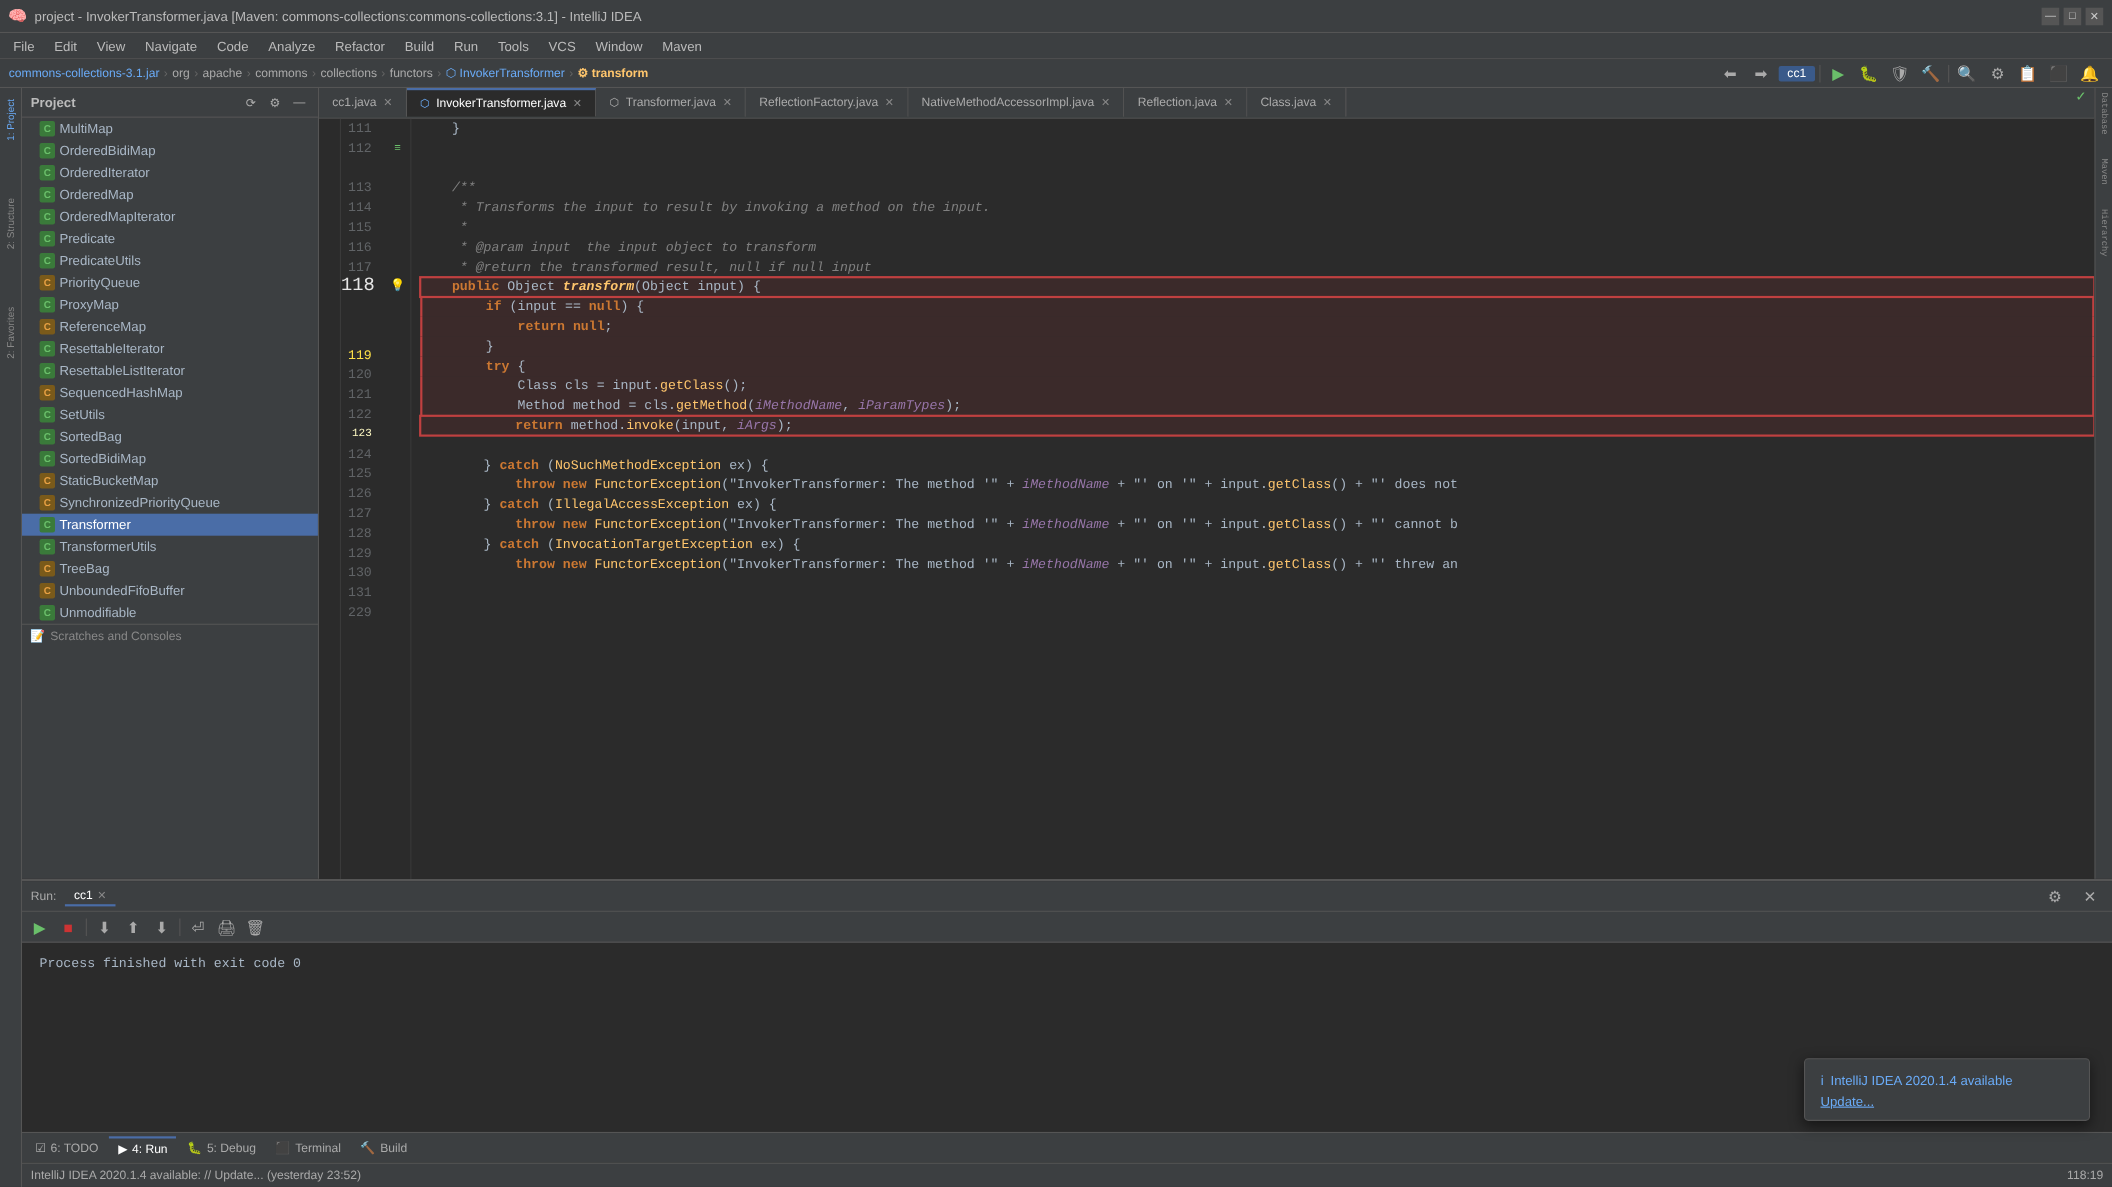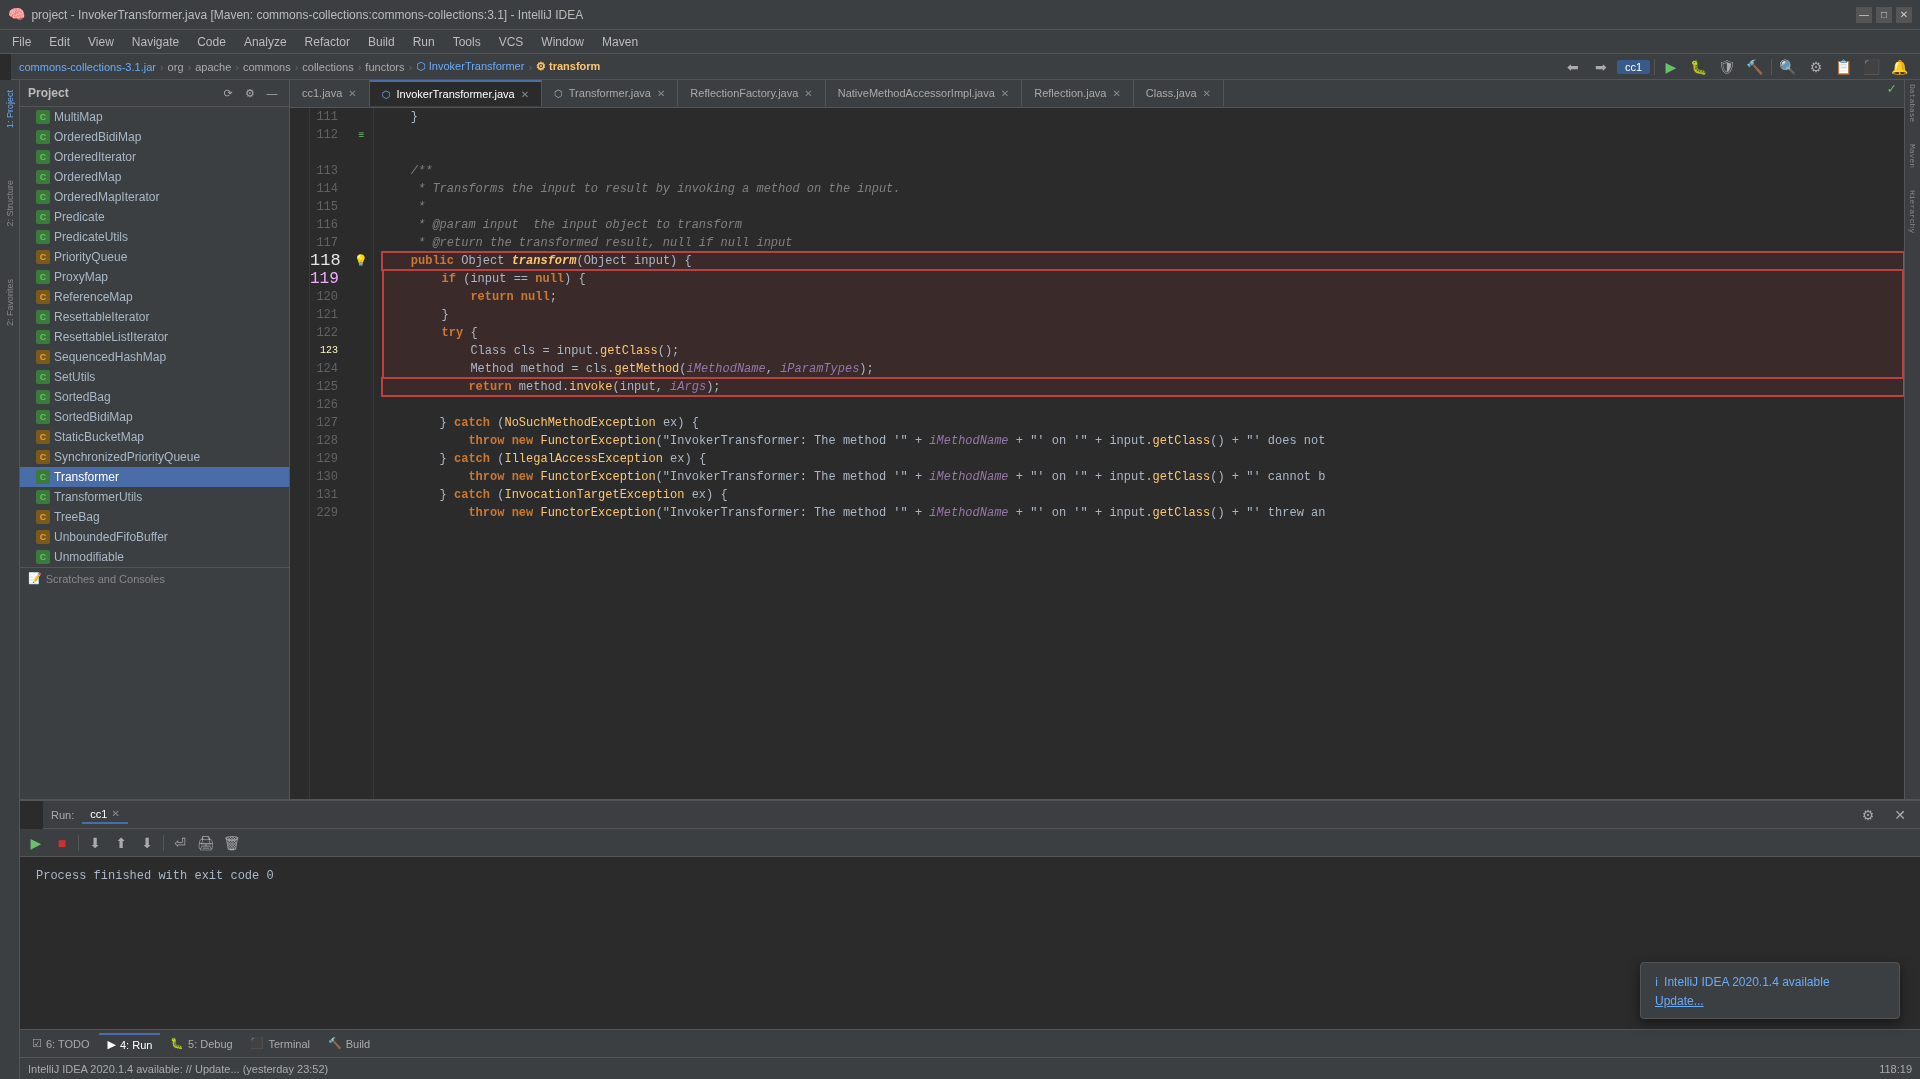--- a/index.html
+++ b/index.html
@@ -70,21 +70,20 @@
       height: 26px;
       background: #3c3f41;
       display: flex;
       align-items: center;
       padding: 0 8px;
       border-bottom: 1px solid #555;
       font-family: Arial, sans-serif;
       font-size: 11px;
       color: #aaa;
       gap: 2px;
-      margin-left: 11px;
     }
     .breadcrumb-sep { color: #666; margin: 0 2px; }
     .toolbar-btn {
       width: 24px; height: 24px;
       background: transparent;
       border: none;
       color: #aaa;
       cursor: pointer;
       display: flex; align-items: center; justify-content: center;
       font-size: 14px;
@@ -564,21 +563,21 @@
           <div id="line-numbers-col" style="width:40px; background:#2b2b2b; color:#606366; text-align:right; padding-right:8px; font-size:12px; line-height:18px; user-select:none; flex-shrink:0; padding-top:0;">
           <div style="height: 18px; line-height: 18px; color: rgb(96, 99, 102); font-size: 12px; padding-right: 4px;">111</div>
               <div style="height: 18px; line-height: 18px; color: rgb(96, 99, 102); font-size: 12px; padding-right: 4px;">112</div>
               <div style="height: 18px; line-height: 18px; color: rgb(96, 99, 102); font-size: 12px; padding-right: 4px;"></div>
               <div style="height: 18px; line-height: 18px; color: rgb(96, 99, 102); font-size: 12px; padding-right: 4px;">113</div>
               <div style="height: 18px; line-height: 18px; color: rgb(96, 99, 102); font-size: 12px; padding-right: 4px;">114</div>
               <div style="height: 18px; line-height: 18px; color: rgb(96, 99, 102); font-size: 12px; padding-right: 4px;">115</div>
               <div style="height: 18px; line-height: 18px; color: rgb(96, 99, 102); font-size: 12px; padding-right: 4px;">116</div>
               <div style="height: 18px; line-height: 18px; color: rgb(96, 99, 102); font-size: 12px; padding-right: 4px;">117</div>
               <div style="height: 18px; line-height: 18px; color: #e5e5e5; font-size: 17px; padding-right: 4px;">118</div>
-              <div style="height: 18px; line-height: 18px; color: #f0abfc; font-size: 16px; padding-right: 4px;">119</div>
+              <div style="height: 18px; line-height: 18px; color: #fde047; font-size: 12px; padding-right: 4px; margin-top: 44px;">119</div>
               <div style="height: 18px; line-height: 18px; color: rgb(96, 99, 102); font-size: 12px; padding-right: 4px;">120</div>
               <div style="height: 18px; line-height: 18px; color: rgb(96, 99, 102); font-size: 12px; padding-right: 4px;">121</div>
               <div style="height: 18px; line-height: 18px; color: rgb(96, 99, 102); font-size: 12px; padding-right: 4px;">122</div>
               <div style="height: 18px; line-height: 18px; color: #fef9c3; font-size: 10px; padding-right: 4px;">123</div>
               <div style="height: 18px; line-height: 18px; color: rgb(96, 99, 102); font-size: 12px; padding-right: 4px;">124</div>
               <div style="height: 18px; line-height: 18px; color: rgb(96, 99, 102); font-size: 12px; padding-right: 4px;">125</div>
               <div style="height: 18px; line-height: 18px; color: rgb(96, 99, 102); font-size: 12px; padding-right: 4px;">126</div>
               <div style="height: 18px; line-height: 18px; color: rgb(96, 99, 102); font-size: 12px; padding-right: 4px;">127</div>
               <div style="height: 18px; line-height: 18px; color: rgb(96, 99, 102); font-size: 12px; padding-right: 4px;">128</div>
               <div style="height: 18px; line-height: 18px; color: rgb(96, 99, 102); font-size: 12px; padding-right: 4px;">129</div>
@@ -642,21 +641,21 @@
       </div>
 
       <div id="right-sidebar" style="width:16px; background:#3c3f41; border-left:1px solid #555; display:flex; flex-direction:column; align-items:center; padding:4px 0; gap:2px;">
         <span style="font-size:8px; color:#888; writing-mode:vertical-rl;">Database</span>
         <span style="font-size:8px; color:#888; writing-mode:vertical-rl; margin-top:20px;">Maven</span>
         <span style="font-size:8px; color:#888; writing-mode:vertical-rl; margin-top:20px;">Hierarchy</span>
       </div>
     </div>
 
     <div id="run-panel" style="height:230px; background:#2b2b2b; border-top:2px solid #555; display:flex; flex-direction:column;">
-      <div id="run-panel-header" style="display:flex; align-items:center; height:28px; background:#3c3f41; border-bottom:1px solid #555; padding:0 8px; gap:8px; font-family:Arial; font-size:11px;margin-left:23px;">
+      <div id="run-panel-header" style="display:flex; align-items:center; height:28px; background:#3c3f41; border-bottom:1px solid #555; padding:0 8px; gap:8px; font-family:Arial; font-size:11px;">
         <span style="color:#aaa;">Run:</span>
         <div class="run-tab active">
           <span>cc1</span>
           <span style="font-size:10px; color:#888; cursor:pointer;">✕</span>
         </div>
         <div style="flex:1;"></div>
         <button class="toolbar-btn">⚙</button>
         <button class="toolbar-btn">✕</button>
       </div>
       <div id="run-panel-toolbar" style="display:flex; align-items:center; height:28px; background:#3c3f41; border-bottom:1px solid #555; padding:0 4px; gap:2px;">

